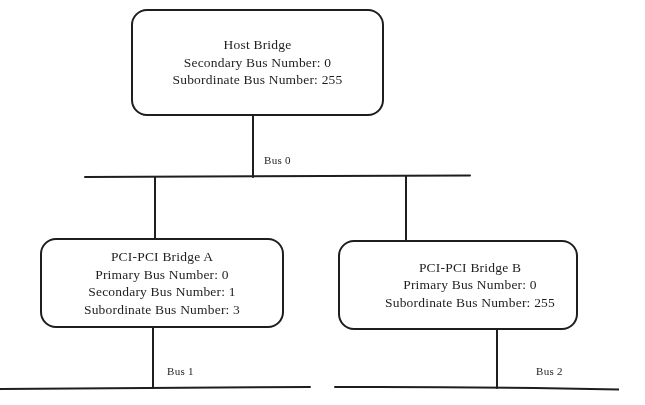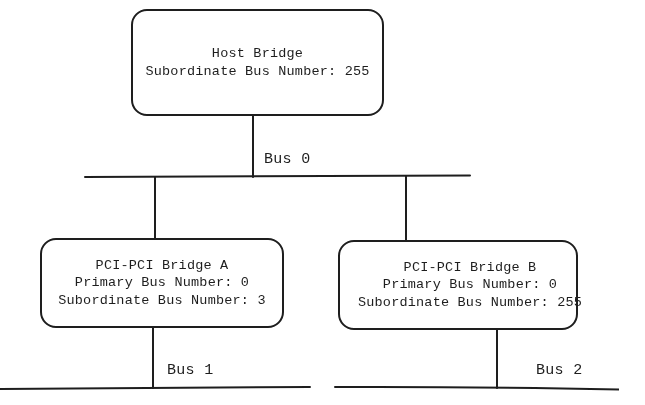--- a/index.html
+++ b/index.html
@@ -3,21 +3,21 @@
 <meta charset="utf-8">
 <style>
   html, body { margin: 0; padding: 0; background: #ffffff; }
 
   .canvas {
     position: relative;
     width: 619px;
     height: 405px;
     background: #ffffff;
     color: #1e1e1e;
-    font-family: Liberation Mono, monospace;
+    font-family: Liberation Serif, serif;
     overflow: hidden;
   }
 
   svg.connectors {
     position: absolute;
     left: 0; top: 0;
     width: 645px; height: 405px;
   }
   svg.connectors path {
     stroke: #1e1e1e;
@@ -43,21 +43,21 @@
   }
   .node-host { left: 131px; top: 9px;   width: 253px; height: 107px; }
   .node-a    { left: 40px;  top: 238px; width: 244px; height: 90px;  }
   .node-b    { left: 338px; top: 240px; width: 240px; height: 90px; padding-left: 24px;  }
 
   .node .node-title { white-space: nowrap; }
   .node .node-line  { white-space: nowrap; }
 
   .bus-label {
     position: absolute;
-    font-size: 15px;
+    font-size: 11px;
     line-height: 18px;
     white-space: nowrap;
     letter-spacing: 0.3px;
     text-align: right;
   }
   .bus0 { left: 264px; top: 151px; }
   .bus1 { left: 167px; top: 362px; }
   .bus2 { left: 507px; top: 362px; margin-left: 29px; }
 </style>
 </head>
@@ -71,26 +71,28 @@
     <path d="M155,177 L155,239"></path>
     <path d="M406,176 L406,241"></path>
     <path d="M153,327 L153,388"></path>
     <path d="M0,389 C110,388 210,387 310,387"></path>
     <path d="M497,329 L497,388"></path>
     <path d="M335,387 C440,386.5 550,388 645,390"></path>
   </svg>
 
   <div class="node node-host">
     <div class="node-title">Host Bridge</div>
+    <div class="node-line">Secondary Bus Number: 0</div>
     <div class="node-line">Subordinate Bus Number: 255</div>
   </div>
 
   <div class="node node-a">
     <div class="node-title">PCI-PCI Bridge A</div>
     <div class="node-line">Primary Bus Number: 0</div>
+    <div class="node-line">Secondary Bus Number: 1</div>
     <div class="node-line">Subordinate Bus Number: 3</div>
   </div>
 
   <div class="node node-b">
     <div class="node-title">PCI-PCI Bridge B</div>
     <div class="node-line">Primary Bus Number: 0</div>
     <div class="node-line">Subordinate Bus Number: 255</div>
   </div>
 
   <div class="bus-label bus0">Bus 0</div>

